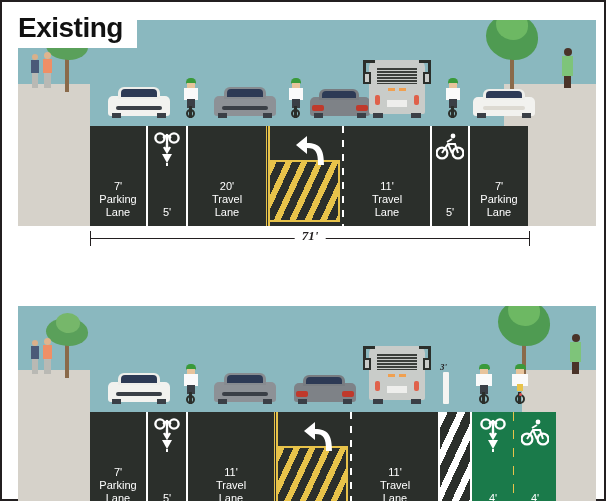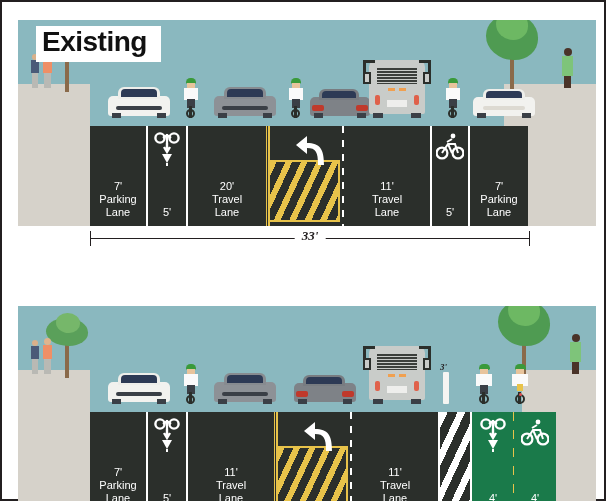--- a/index.html
+++ b/index.html
@@ -34,21 +34,21 @@
   .title-banner {
     position: absolute;
     background: #ffffff;
     z-index: 40;
     font-weight: bold;
     color: #111111;
     letter-spacing: -0.5px;
     line-height: 1;
     white-space: nowrap;
   }
-  #title-existing { left: 10px; top: 24px;  font-size: 28px; padding: 2px 14px 6px 6px; margin-left: 24px; }
+  #title-existing { left: 10px; top: 10px;  font-size: 28px; padding: 2px 14px 6px 6px; }
 
   
   .sidewalk {
     position: absolute; bottom: 0;
     background: #d6d2ca;
   }
   .sidewalk.left  { left: 0;  width: 72px; height: 42px; }
   .sidewalk.right { right: 0; width: 92px; height: 42px; }
 
   
@@ -339,21 +339,21 @@
         <span class="lbl">Lane</span>
       </div>
 
       <div class="pad" style="flex:1;"></div>
     </div>
 
     <div class="dimline" id="dim-existing">
       <div class="dim-bar"></div>
       <div class="dim-cap l"></div>
       <div class="dim-cap r"></div>
-      <div class="dim-text">33'</div>
+      <div class="dim-text">71'</div>
     </div>
 
     <div class="title-banner" id="title-existing">Existing</div>
   </div>
 
   <div class="panel" id="panel-proposed">
 
     <div class="scene" id="scene-proposed" style="top:52px;">
       <div class="sidewalk left"></div>
       <div class="sidewalk right" style="width:74px;"></div>

